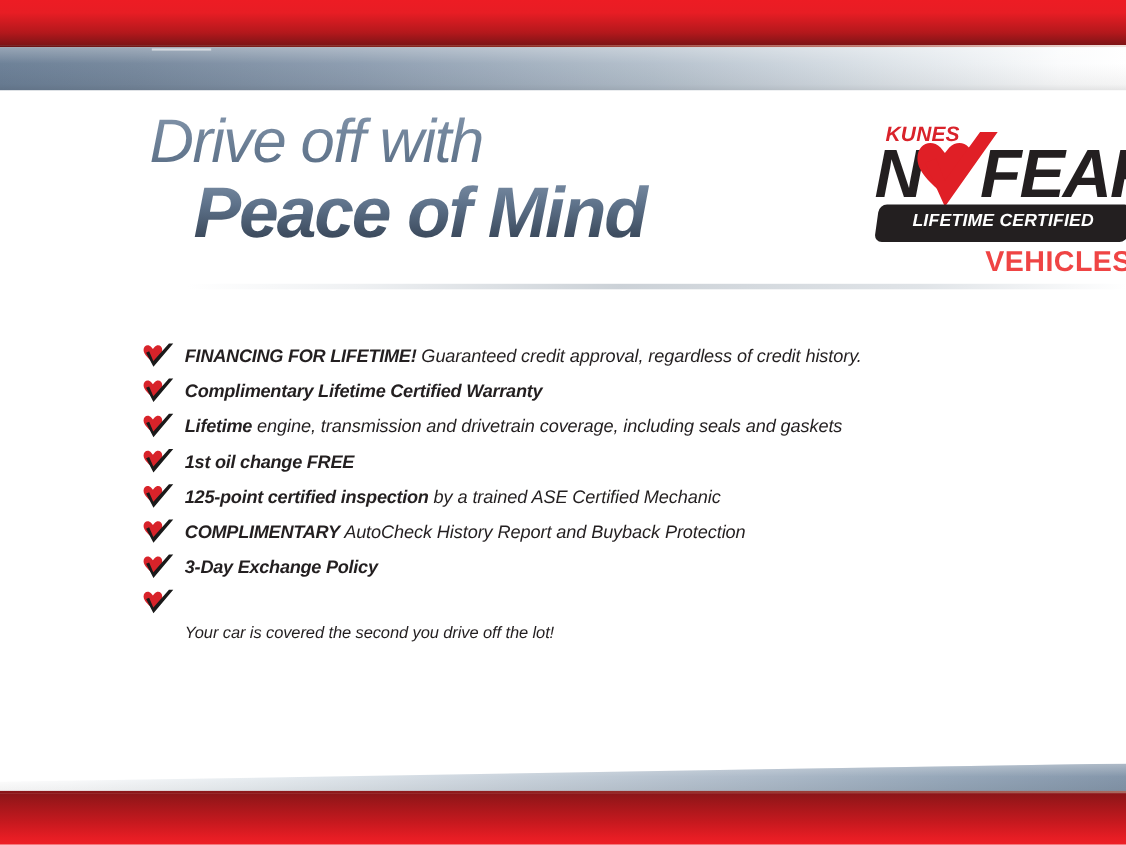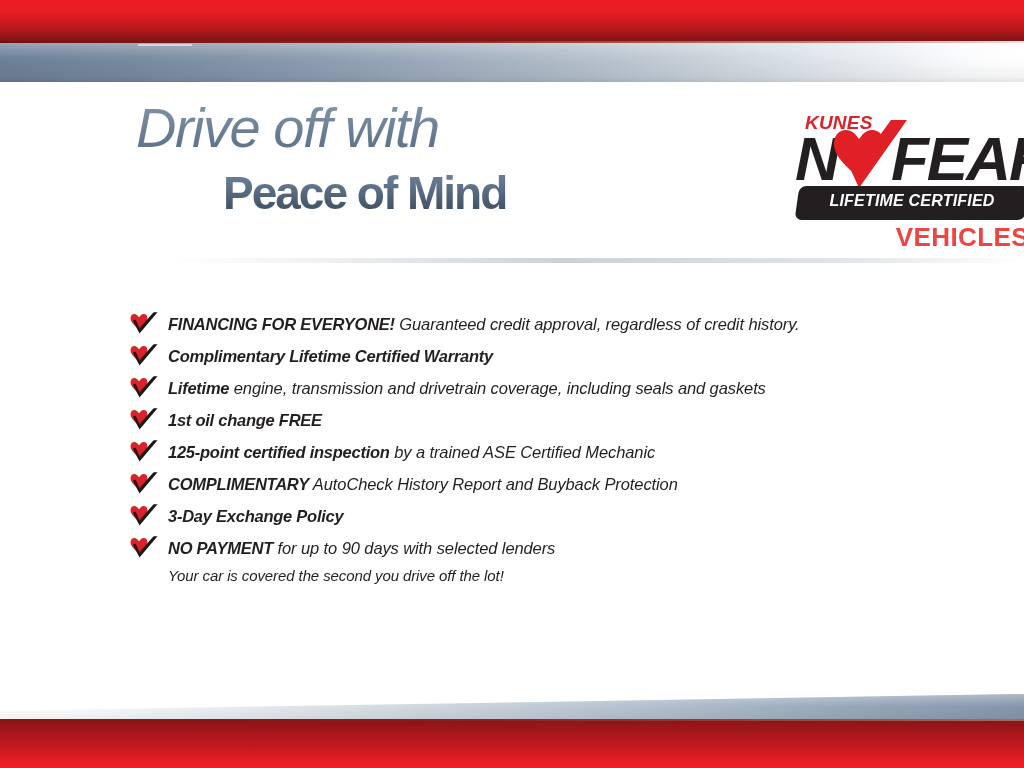--- a/index.html
+++ b/index.html
@@ -102,26 +102,27 @@
     letter-spacing: -1.5px;
     color: #6E8299;
     background: linear-gradient(to bottom, #8496AC 0%, #64788F 70%, #5A6E86 100%);
     -webkit-background-clip: text;
     background-clip: text;
     -webkit-text-fill-color: transparent;
     color: transparent;
     white-space: nowrap;
   }
   .headline-line2 {
-    font-weight: 700;
-    font-size: 46px;
+    font-style: italic;
+    font-weight: 700;
+    font-size: 65px;
     line-height: 70px;
     letter-spacing: -2px;
     margin-top: 2px;
-    margin-left: 87px;
+    margin-left: 40px;
     background: linear-gradient(to bottom, #7F92A9 0%, #5E728A 40%, #3F4E61 78%, #36404F 100%);
     -webkit-background-clip: text;
     background-clip: text;
     -webkit-text-fill-color: transparent;
     color: transparent;
     white-space: nowrap;
   }
 
   .header-rule {
     position: absolute;
@@ -322,21 +323,21 @@
 
   <div class="bullets">
 
     <div class="bullet-row">
       <span class="bullet-icon">
         <svg viewBox="0 0 28 24" width="28" height="24" aria-hidden="true">
           <path d="M7.5 4.5 C5 1.5, 0.5 2.8, 0.5 7.2 C0.5 11.6, 6.2 15.6, 9 18.6 C11.8 15.6, 17.5 11.6, 17.5 7.2 C17.5 2.8, 13 1.5, 10.5 4.5 L9 6.3 Z" fill="#D8232A"></path>
           <path d="M2.8 9.6 L9.5 22.5 L27.5 1.2 L23.6 1.2 L9.4 17.2 L5.6 8.4 Z" fill="#1A1A1A"></path>
         </svg>
       </span>
-      <span class="bullet-text"><span class="b">FINANCING FOR EVERYONE!</span><span class="n"> Guaranteed credit approval, regardless of credit history.</span></span>
+      <span class="bullet-text"><span class="b">FINANCING FOR LIFETIME!</span><span class="n"> Guaranteed credit approval, regardless of credit history.</span></span>
     </div>
 
     <div class="bullet-row">
       <span class="bullet-icon">
         <svg viewBox="0 0 28 24" width="28" height="24" aria-hidden="true">
           <path d="M7.5 4.5 C5 1.5, 0.5 2.8, 0.5 7.2 C0.5 11.6, 6.2 15.6, 9 18.6 C11.8 15.6, 17.5 11.6, 17.5 7.2 C17.5 2.8, 13 1.5, 10.5 4.5 L9 6.3 Z" fill="#D8232A"></path>
           <path d="M2.8 9.6 L9.5 22.5 L27.5 1.2 L23.6 1.2 L9.4 17.2 L5.6 8.4 Z" fill="#1A1A1A"></path>
         </svg>
       </span>
       <span class="bullet-text"><span class="b">Complimentary Lifetime Certified Warranty</span><span class="n"></span></span>
@@ -392,21 +393,20 @@
       <span class="bullet-text"><span class="b">3-Day Exchange Policy</span><span class="n"></span></span>
     </div>
 
     <div class="bullet-row">
       <span class="bullet-icon">
         <svg viewBox="0 0 28 24" width="28" height="24" aria-hidden="true">
           <path d="M7.5 4.5 C5 1.5, 0.5 2.8, 0.5 7.2 C0.5 11.6, 6.2 15.6, 9 18.6 C11.8 15.6, 17.5 11.6, 17.5 7.2 C17.5 2.8, 13 1.5, 10.5 4.5 L9 6.3 Z" fill="#D8232A"></path>
           <path d="M2.8 9.6 L9.5 22.5 L27.5 1.2 L23.6 1.2 L9.4 17.2 L5.6 8.4 Z" fill="#1A1A1A"></path>
         </svg>
       </span>
-      <span class="bullet-text"><span class="b">NO PAYMENT</span><span class="n"> for up to 90 days with selected lenders</span></span>
     </div>
 
 
     <span class="bullet-sub">Your car is covered the second you drive off the lot!</span>
 
   </div>
 
   <div class="bot-gray"></div>
   <div class="bot-gray-sheen"></div>
   <div class="bot-red-hairline"></div>

